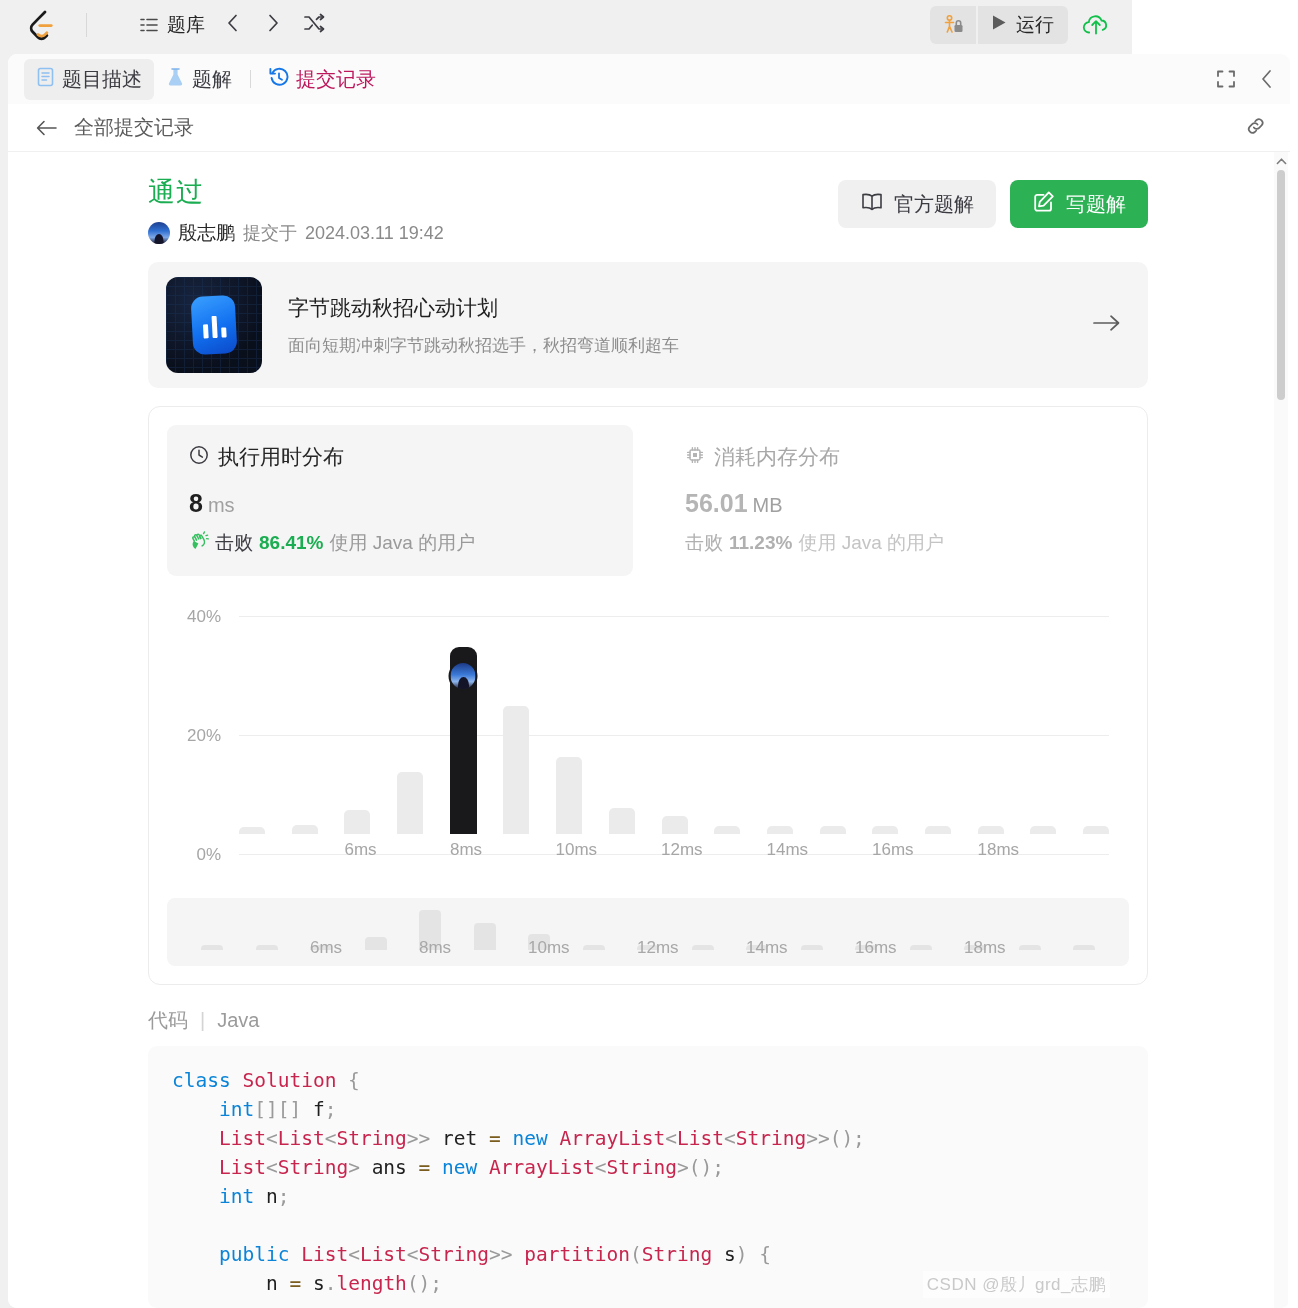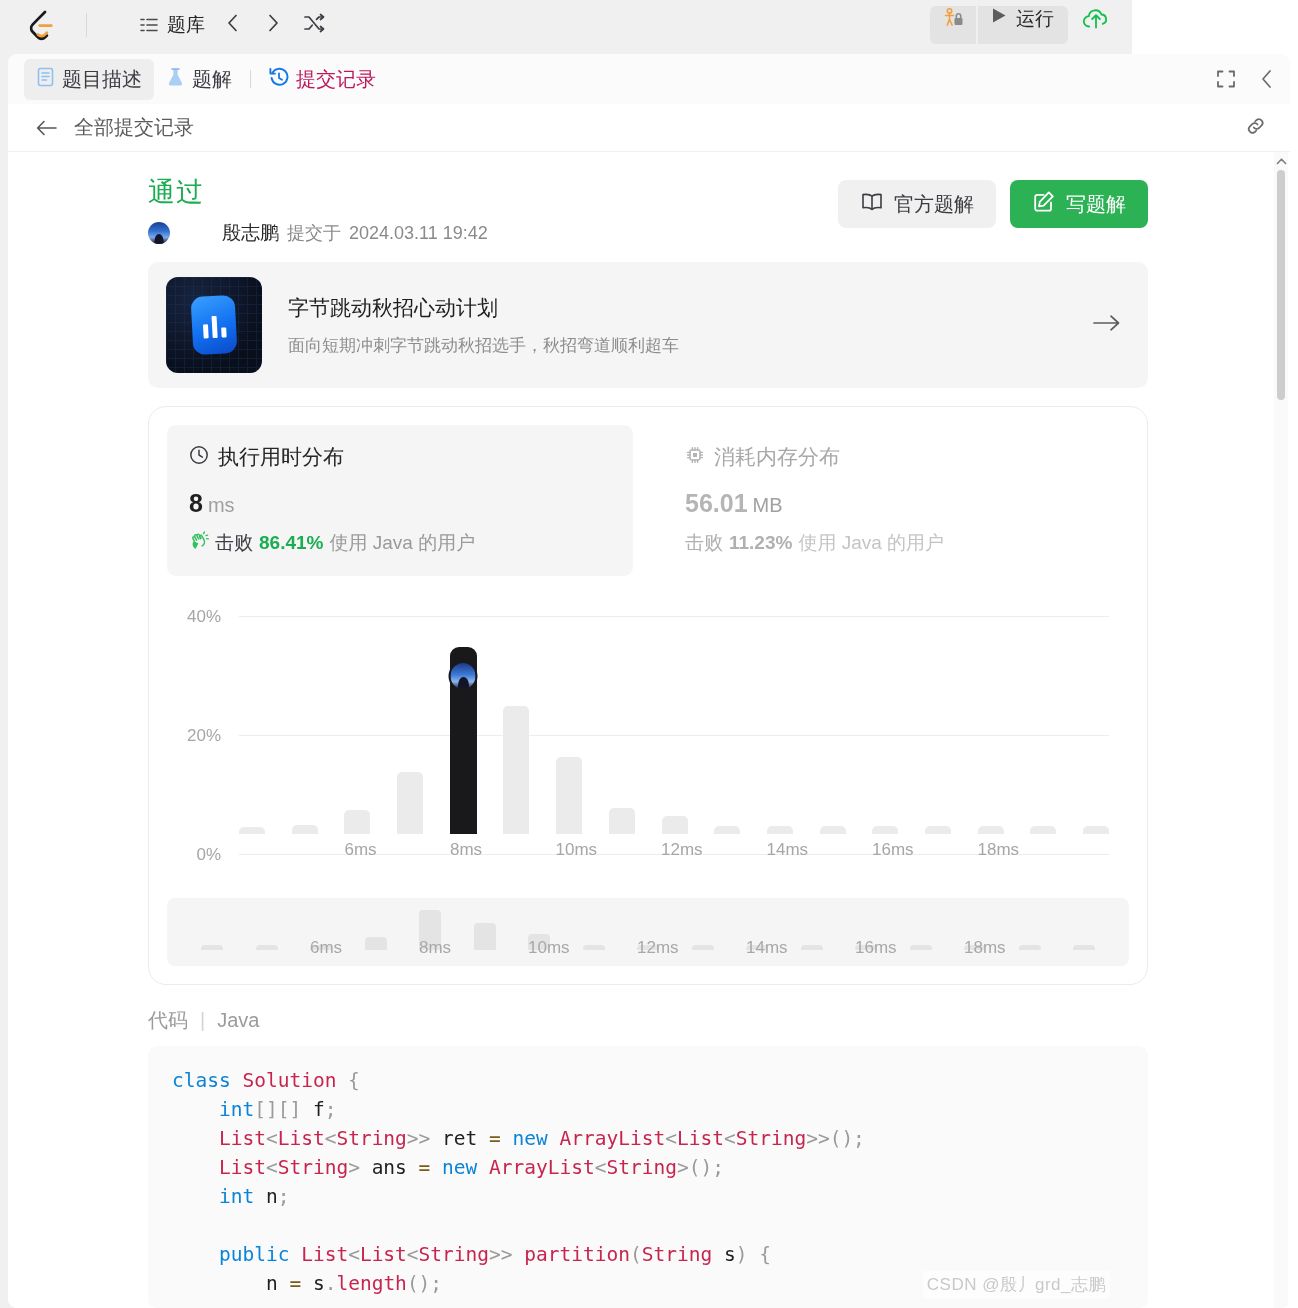--- a/index.html
+++ b/index.html
@@ -25,21 +25,21 @@
     padding: 6px 8px; border-radius: 6px; cursor: pointer;
     color: #262626; font-size: 19px;
   }
   .nav-icon { display: inline-flex; align-items: center; justify-content: center; }
   .nav-arrow { padding: 6px 10px; border-radius: 6px; cursor: pointer; color: #3c3c43; }
   .topnav-right {
     position: absolute; right: 12px; top: 6px;
     display: flex; align-items: center; height: 38px;
   }
   .tr-btn {
-    height: 38px; display: flex; align-items: flex-start; justify-content: center;
+    height: 38px; display: flex; align-items: center; justify-content: center;
     background: #e3e3e3; cursor: pointer; gap: 8px;
   }
   .tr-lock { width: 46px; border-radius: 6px 0 0 6px; }
   .tr-run { padding: 0 14px 0 12px; border-radius: 0 6px 6px 0; margin-left: 2px;
             font-size: 19px; color: #262626; }
   .tr-upload { width: 48px; background: transparent; margin-left: 4px; }
 
   
   .panel {
     position: absolute; left: 8px; top: 54px;
@@ -90,21 +90,21 @@
   .avatar {
     width: 22px; height: 22px; border-radius: 50%; overflow: hidden; flex: none;
     background: linear-gradient(#1e3f8f 0%, #2f6fd0 40%, #7ea8e8 70%, #141427 100%);
     position: relative;
   }
   .avatar::after {
     content: ""; position: absolute; left: 50%; bottom: 0; transform: translateX(-50%);
     width: 9px; height: 10px; background: #14142a;
     border-radius: 50% 50% 0 0 / 70% 70% 0 0;
   }
-  .meta-user { font-size: 19px; color: #262626; margin-left: 44px; }
+  .meta-user { font-size: 19px; color: #262626; }
   .meta-txt { font-size: 18px; color: #8a8a8a; }
   .status-btns { position: absolute; right: 0; top: 28px; display: flex; gap: 14px; }
   .btn {
     display: flex; align-items: center; gap: 10px; border-radius: 8px;
     font-size: 20px; cursor: pointer; padding: 0 22px; height: 48px;
   }
   .btn-gray { background: #f0f0f0; color: #3c3c43; }
   .btn-green { background: #2cb154; color: #ffffff; }
 
   
@@ -132,21 +132,21 @@
     padding-bottom: 16px; transform: rotate(-3deg);
   }
   .promo-chip i { display: block; width: 5px; background: #fff; border-radius: 1px; }
   .promo-txt { margin-left: 26px; }
   .promo-title { font-size: 21px; color: #1f1f1f; }
   .promo-sub { font-size: 17px; color: #8d8d8d; margin-top: 12px; }
   .promo-arrow { position: absolute; right: 26px; color: #5c5c5c; }
 
   
   .card {
-    margin-top: 18px; border: 1px solid #ececec; border-radius: 18px;
+    margin-top: 18px; border: 1px solid #ececec; border-radius: 12px;
     padding: 18px; background: #fff;
   }
   .stat-row { display: flex; gap: 30px; }
   .stat {
     flex: 1; border-radius: 9px; padding: 18px 22px 20px 22px;
   }
   .stat.sel { background: #f5f5f5; }
   .stat-head { display: flex; align-items: center; gap: 9px; font-size: 21px; }
   .stat.sel .stat-head { color: #262626; }
   .stat.dim .stat-head { color: #a8a8a8; }

